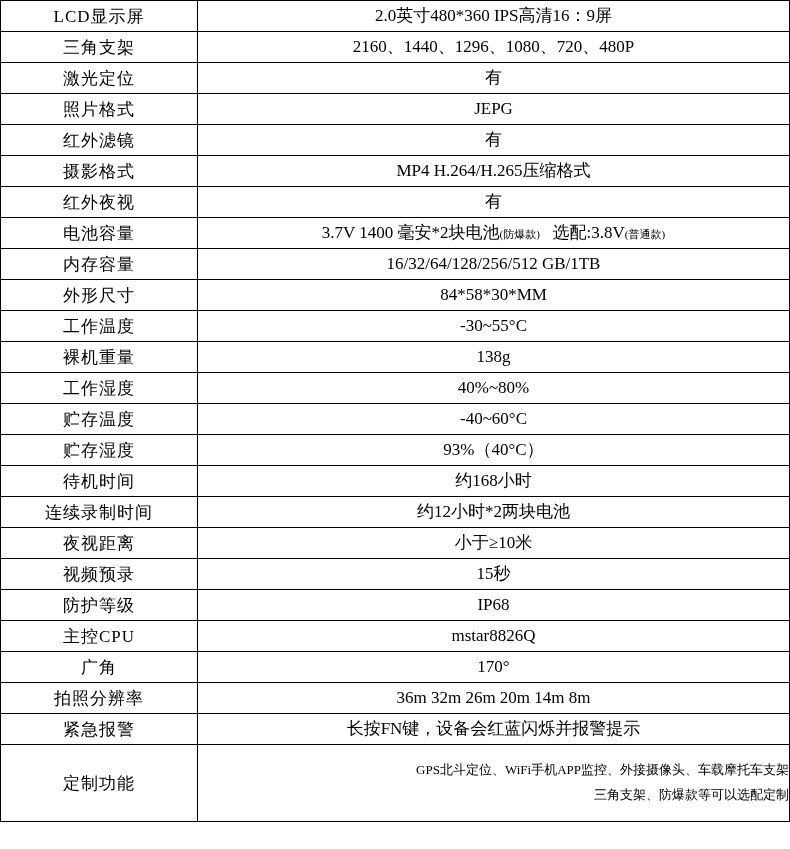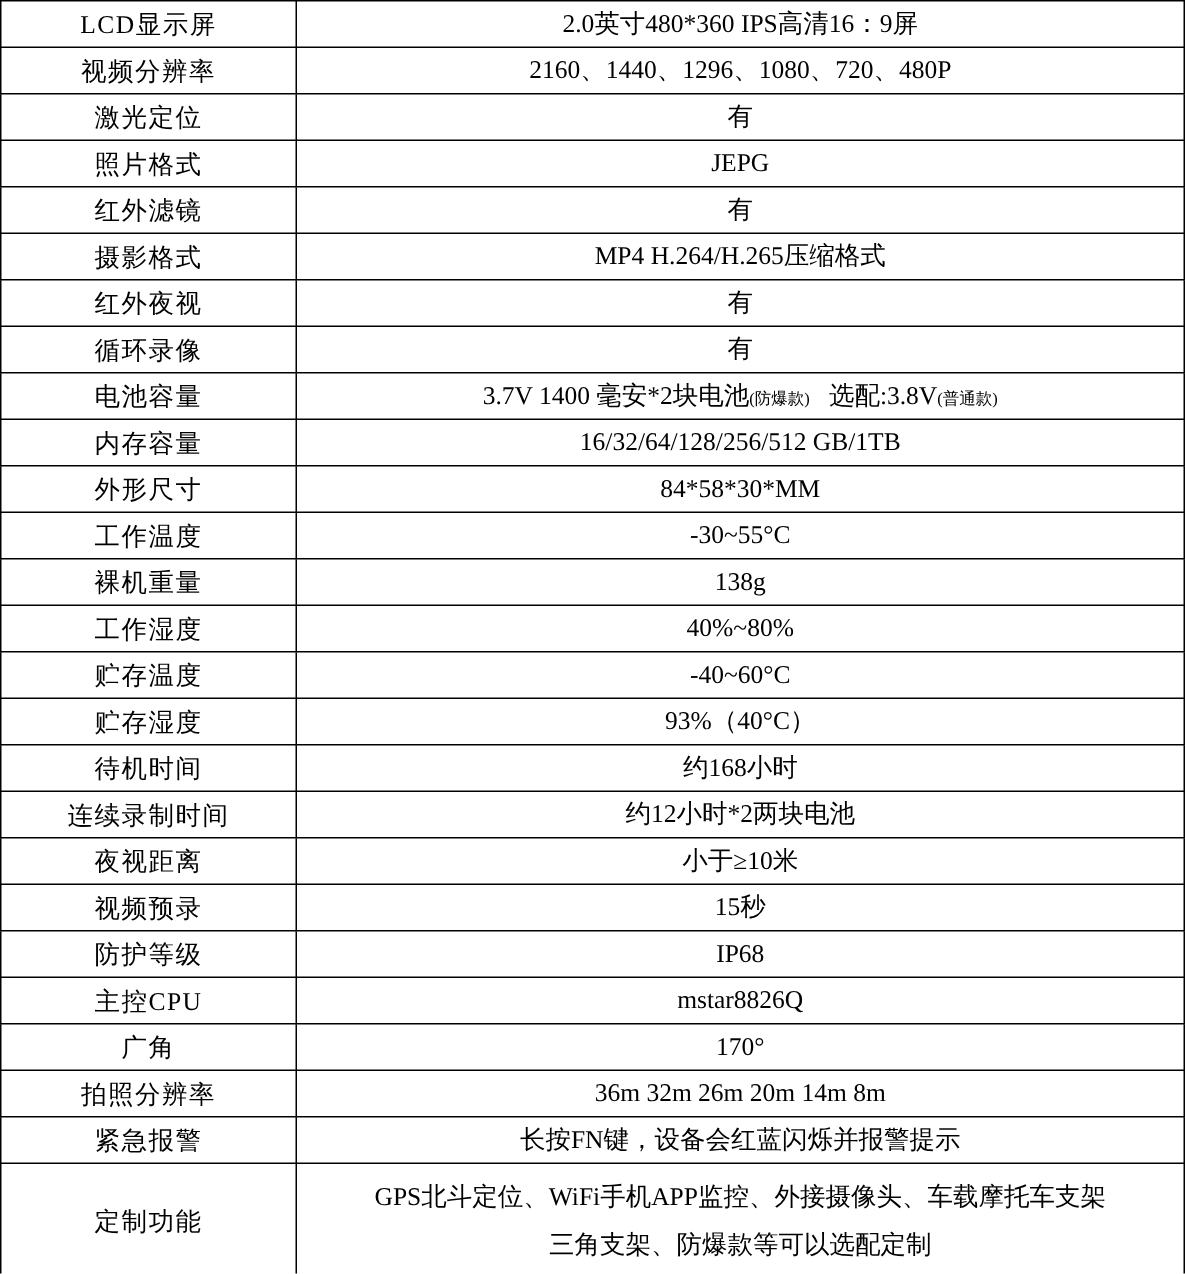--- a/index.html
+++ b/index.html
@@ -39,39 +39,40 @@
   }
   .value-main {
     display: block;
     line-height: 1.25;
   }
   .small-note {
     font-size: 11px;
     margin-top: 40px;
   }
   .multi-line .value-main {
-    font-size: 17px;
+    font-size: 13px;
     line-height: 1.9;
+    text-align: right;
   }
 </style>
 </head>
 <body>
 
 <table class="spec-table">
   <tbody>
 
     <tr style="height:31px">
       <td class="label-cell">LCD显示屏</td>
       <td class="value-cell">
           <span class="value-main">2.0英寸480*360 IPS高清16：9屏</span>
         </td>
     </tr>
 
     <tr style="height:31px">
-      <td class="label-cell">视频分辨率</td>
+      <td class="label-cell">三角支架</td>
       <td class="value-cell">
           <span class="value-main">2160、1440、1296、1080、720、480P</span>
         </td>
     </tr>
 
     <tr style="height:31px">
       <td class="label-cell">激光定位</td>
       <td class="value-cell">
           <span class="value-main">有</span>
         </td>
@@ -98,26 +99,20 @@
         </td>
     </tr>
 
     <tr style="height:31px">
       <td class="label-cell">红外夜视</td>
       <td class="value-cell">
           <span class="value-main">有</span>
         </td>
     </tr>
 
-    <tr style="height:31px">
-      <td class="label-cell">循环录像</td>
-      <td class="value-cell">
-          <span class="value-main">有</span>
-        </td>
-    </tr>
 
     <tr style="height:31px">
       <td class="label-cell">电池容量</td>
       <td class="value-cell">
         <span class="value-main"><span>3.7V 1400 毫安*2块电池</span><span class="small-note">(防爆款)</span>&nbsp;&nbsp;&nbsp;<span>选配:3.8V</span><span class="small-note">(普通款)</span></span>
       </td>
     </tr>
 
     <tr style="height:31px">
       <td class="label-cell">内存容量</td>

